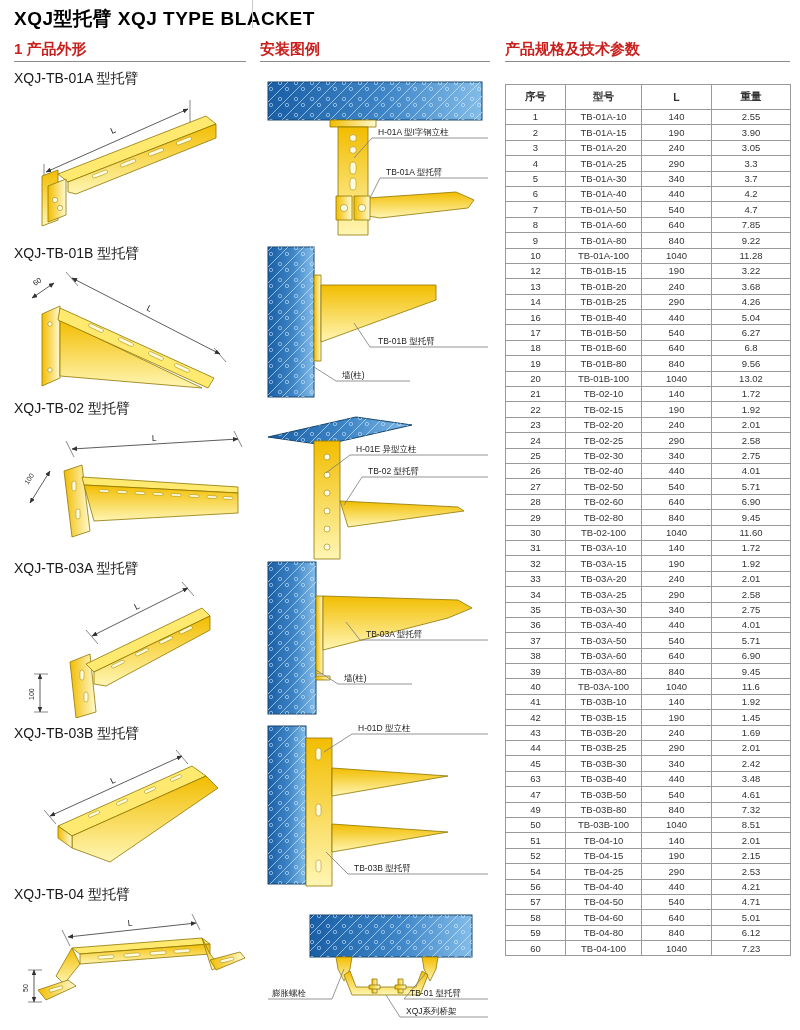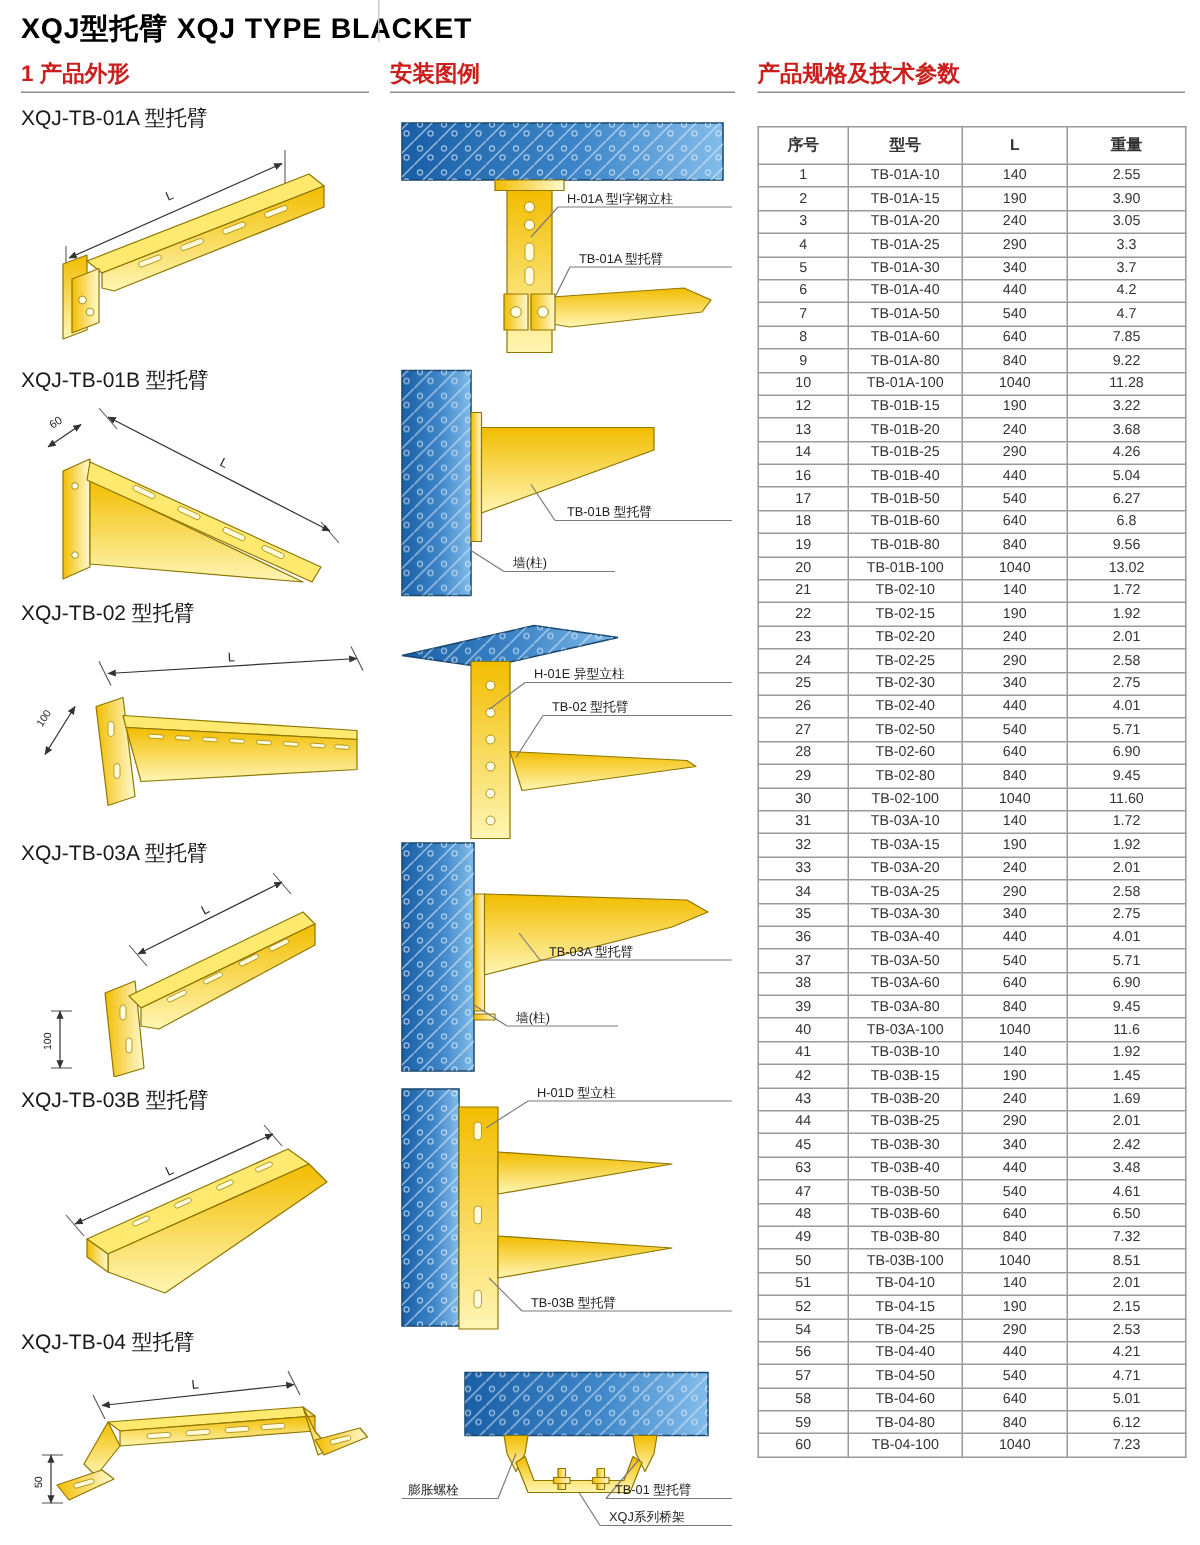--- a/index.html
+++ b/index.html
@@ -593,26 +593,20 @@
         <td>440</td>
         <td>3.48</td>
       </tr>
       <tr>
         <td>47</td>
         <td>TB-03B-50</td>
         <td>540</td>
         <td>4.61</td>
       </tr>
       <tr>
-        <td>48</td>
-        <td>TB-03B-60</td>
-        <td>640</td>
-        <td>6.50</td>
-      </tr>
-      <tr>
         <td>49</td>
         <td>TB-03B-80</td>
         <td>840</td>
         <td>7.32</td>
       </tr>
       <tr>
         <td>50</td>
         <td>TB-03B-100</td>
         <td>1040</td>
         <td>8.51</td>

